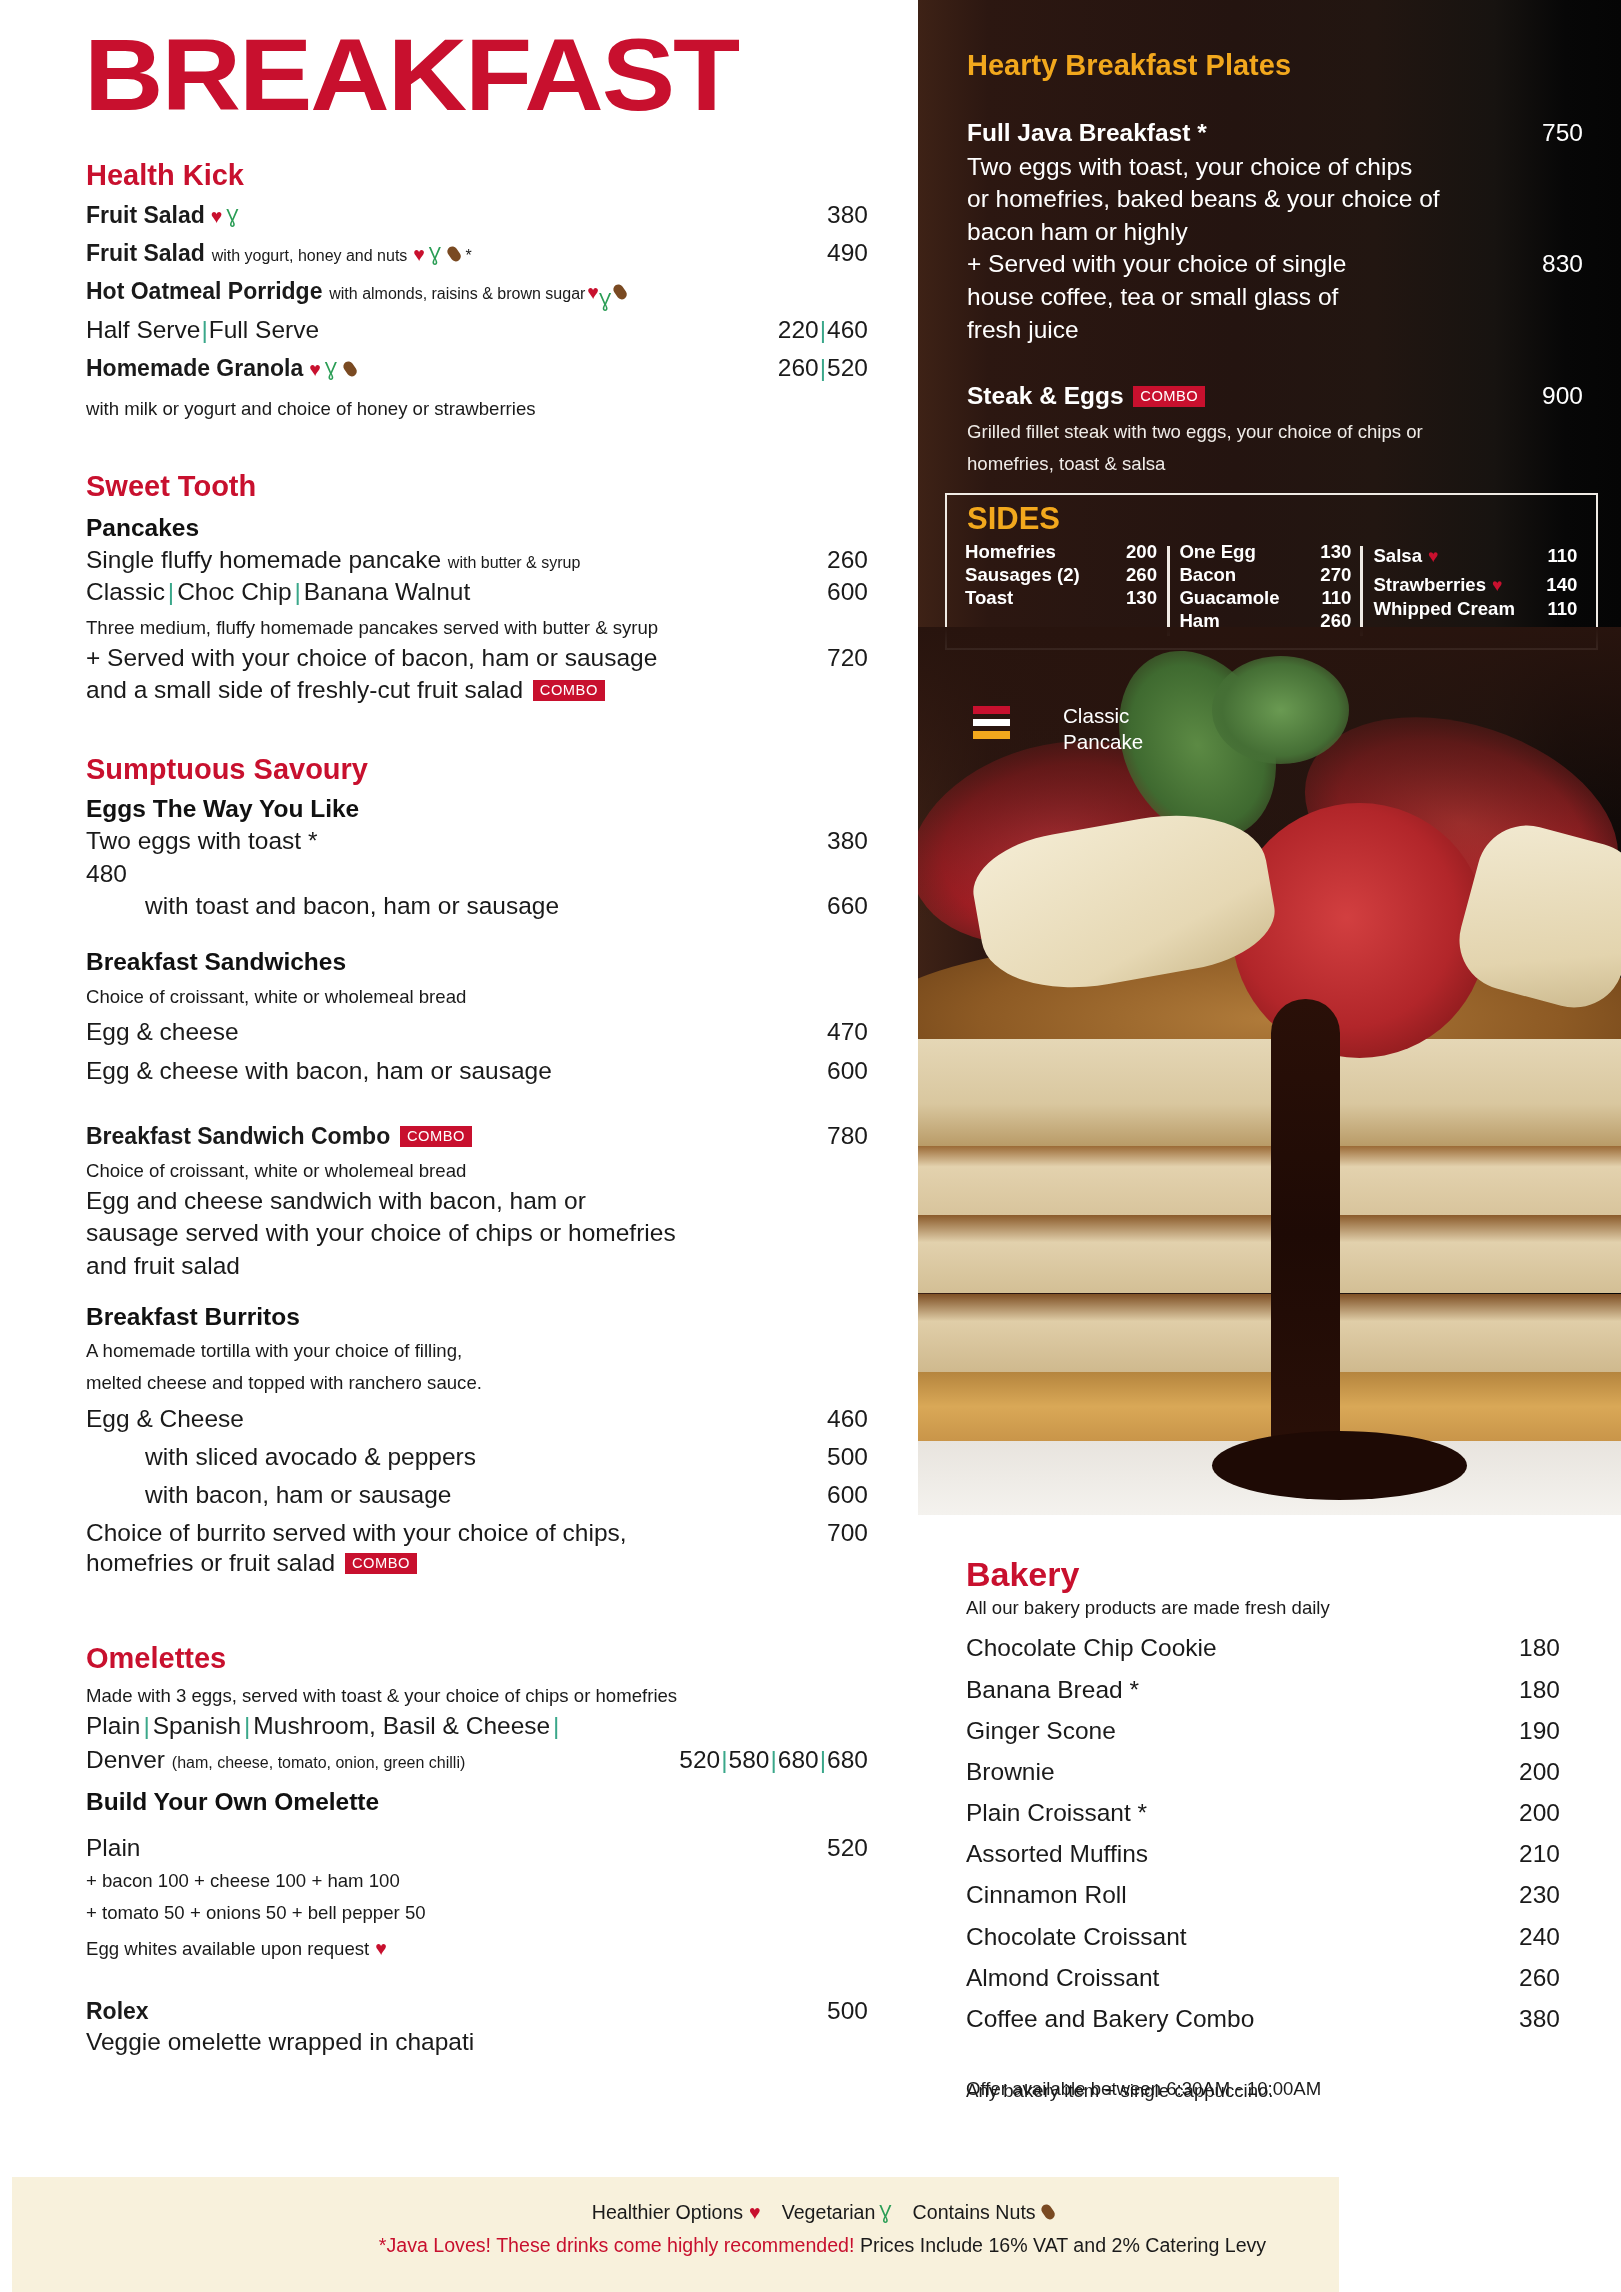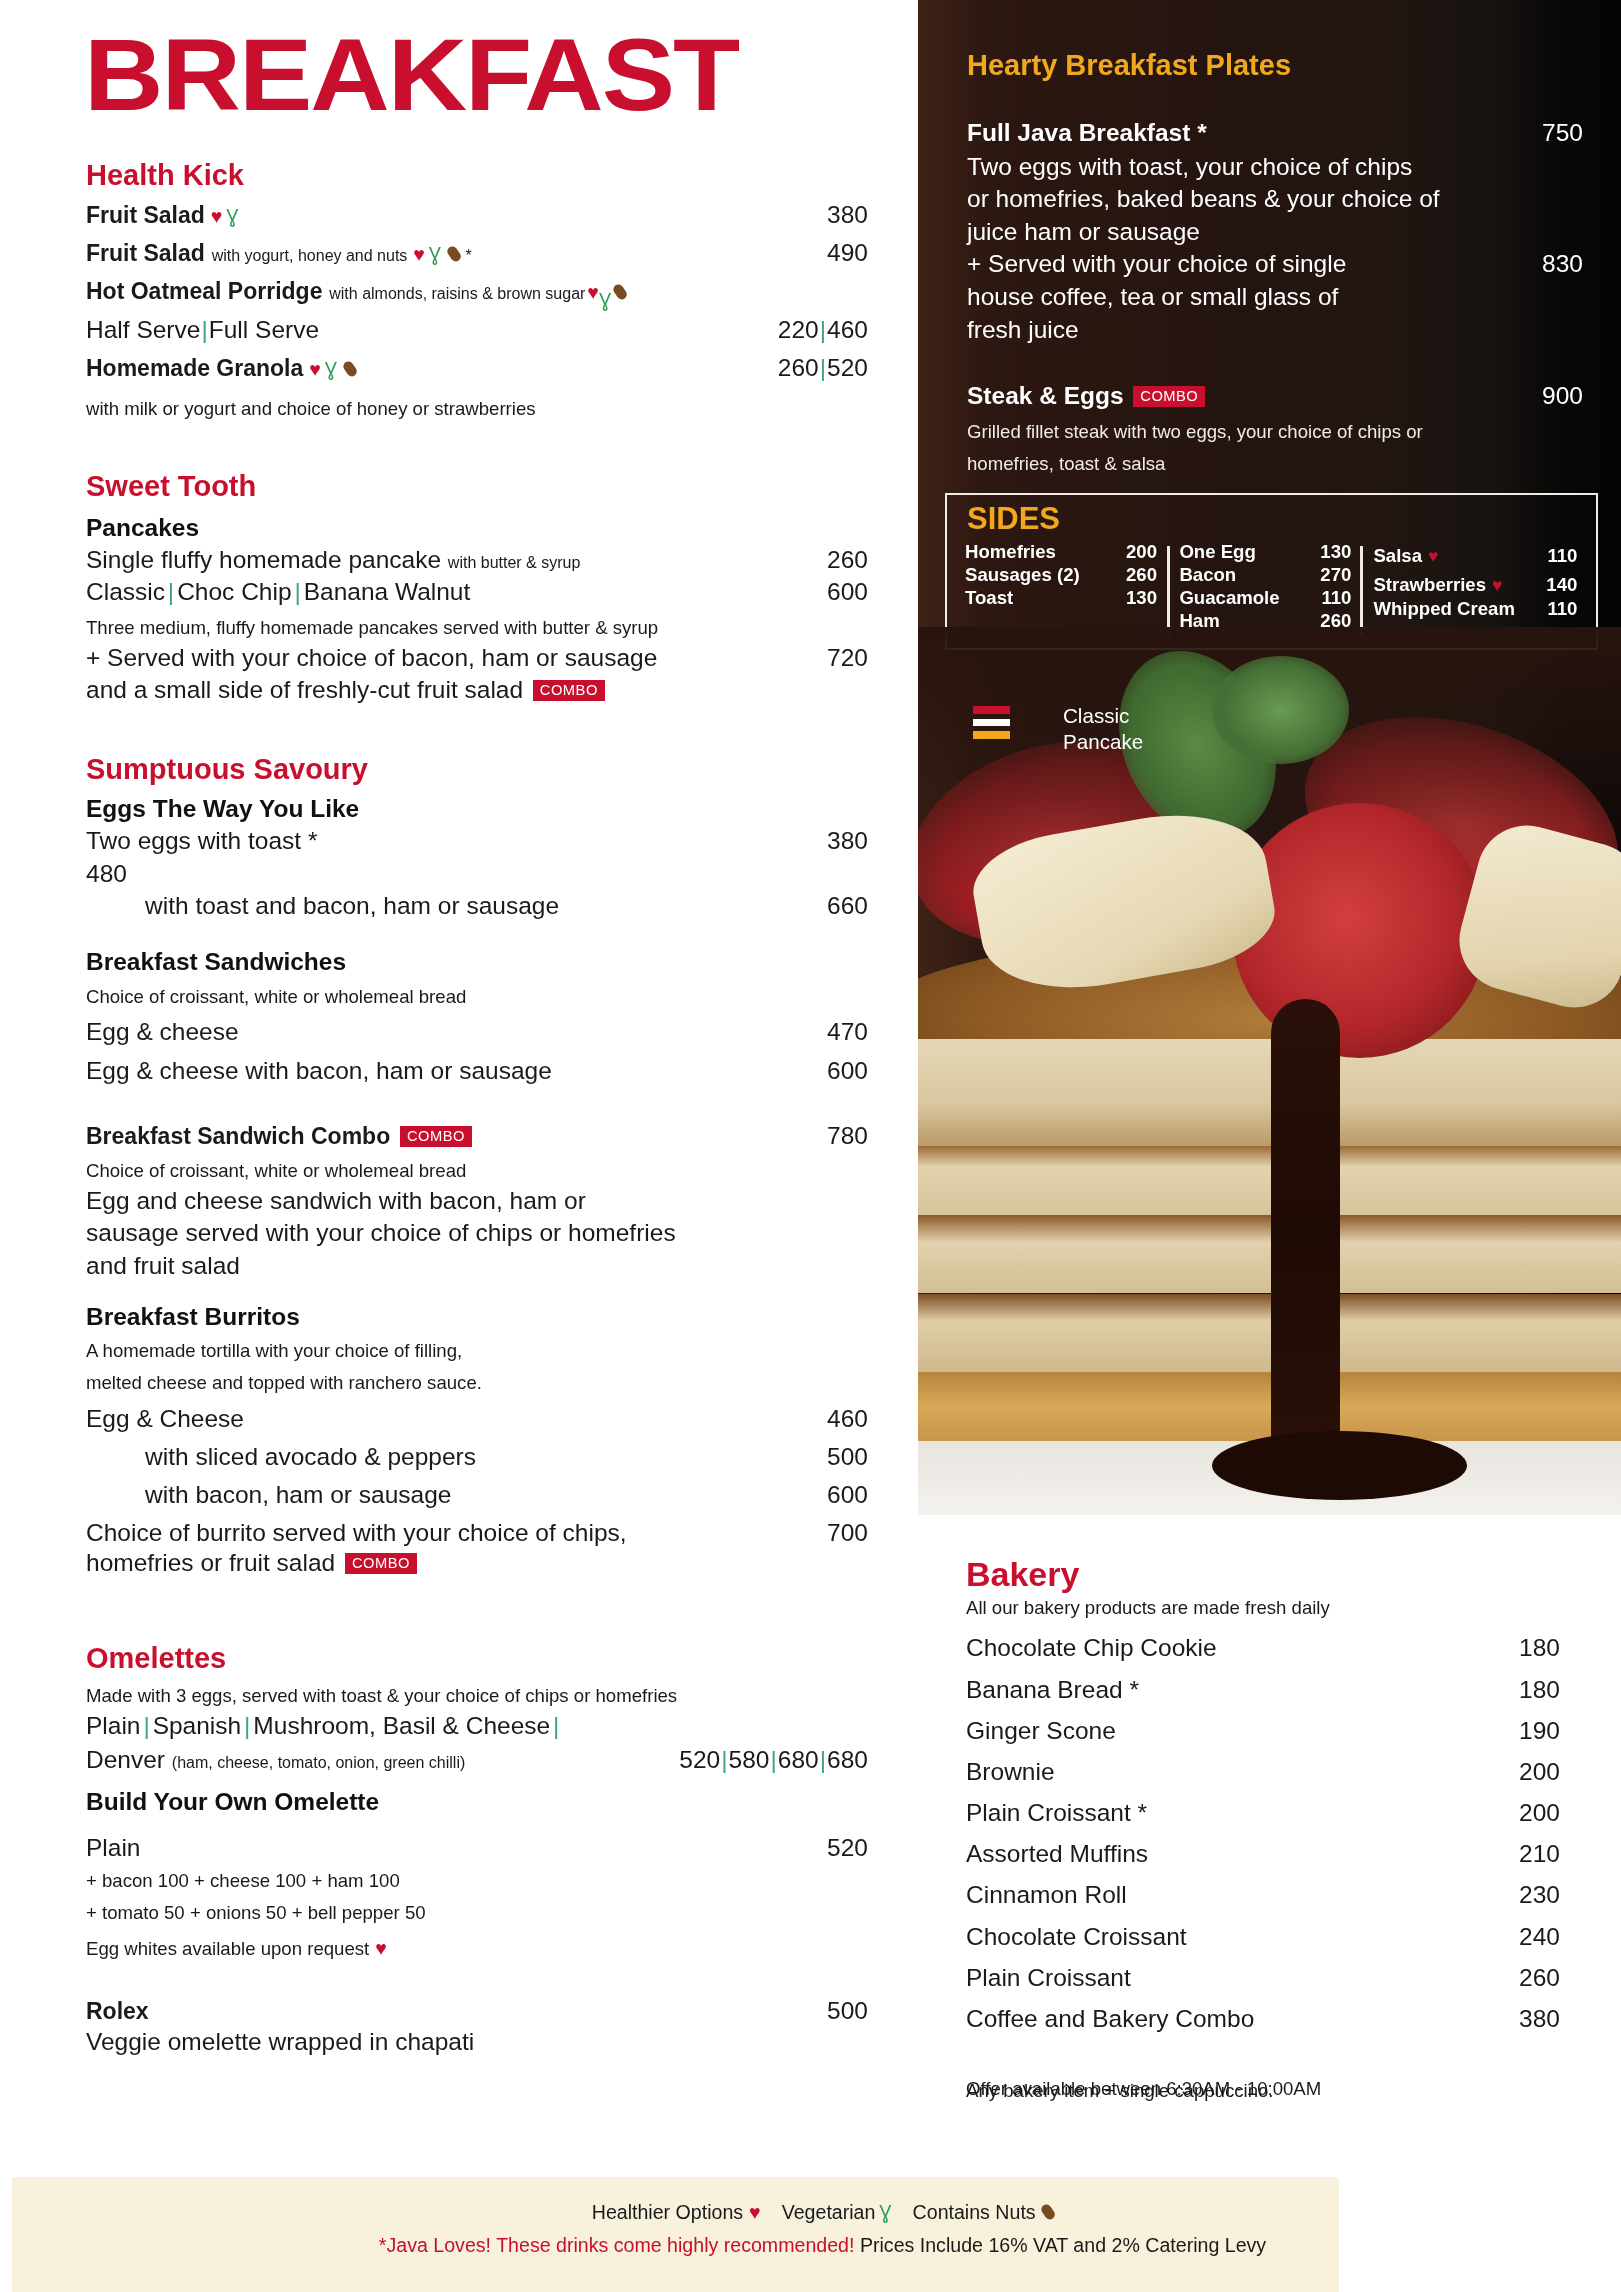--- a/index.html
+++ b/index.html
@@ -240,21 +240,21 @@
   </div>
 
   <div class="p-head">Hearty Breakfast Plates</div>
 
   <div class="p-row" style="top:118px;">
     <span class="name"><b>Full Java Breakfast *</b></span>
     <span class="price">750</span>
   </div>
   <div class="p-body" style="top:150px;">Two eggs with toast, your choice of chips</div>
   <div class="p-body" style="top:182px;">or homefries, baked beans &amp; your choice of</div>
-  <div class="p-body" style="top:215px;">juice ham or sausage</div>
+  <div class="p-body" style="top:215px;">bacon ham or highly</div>
   <div class="p-row" style="top:249px;">
     <span class="name">+ Served with your choice of single</span>
     <span class="price">830</span>
   </div>
   <div class="p-body" style="top:280px;">house coffee, tea or small glass of</div>
   <div class="p-body" style="top:313px;">fresh juice</div>
 
   <div class="p-row" style="top:381px;">
     <span class="name"><b>Steak &amp; Eggs</b><span class="combo">COMBO</span></span>
     <span class="price">900</span>
@@ -360,21 +360,21 @@
     </div>
   <div class="b-row" style="top:325px;">
       <span>Cinnamon Roll</span>
       <span>230</span>
     </div>
   <div class="b-row" style="top:367px;">
       <span>Chocolate Croissant</span>
       <span>240</span>
     </div>
   <div class="b-row" style="top:408px;">
-      <span>Plain Croissant</span>
+      <span>Almond Croissant</span>
       <span>260</span>
     </div>
   <div class="b-row" style="top:449px;">
       <span>Coffee and Bakery Combo</span>
       <span>380</span>
     </div>
 
   <div class="b-foot" style="top:502px;margin-top:23px;">Any bakery item + single cappuccino.</div>
   <div class="b-foot" style="top:523px;">Offer available between 6:30AM - 10:00AM</div>
 </div>

